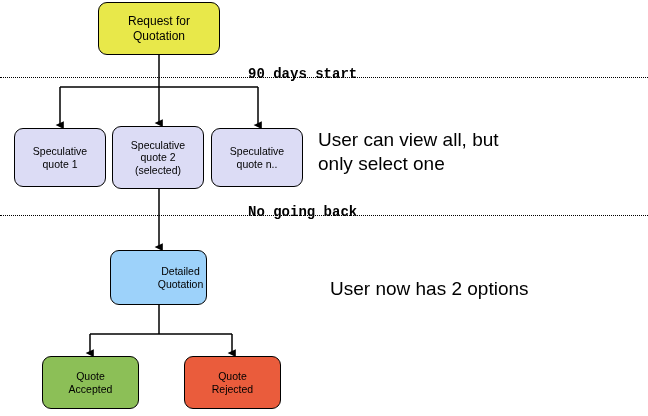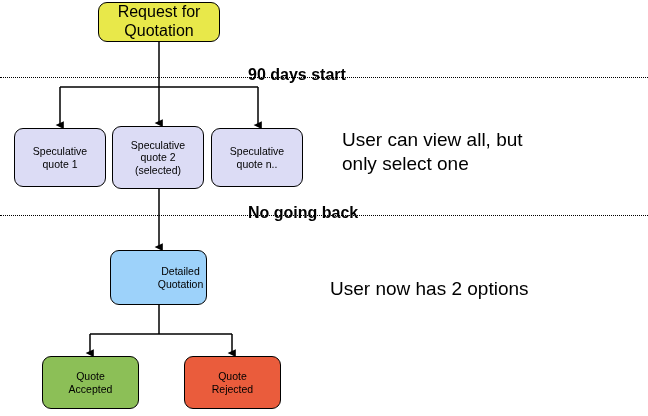--- a/index.html
+++ b/index.html
@@ -21,22 +21,22 @@
     align-items:center;
     justify-content:center;
     text-align:center;
     line-height:1.18;
     color:#000000;
     z-index:3;
   }
   .node span{display:block;width:100%;white-space:pre-line;}
 
   .node-rfq{
-    left:98px;top:2px;width:122px;height:40px;
-    background:#e8e84a;font-size:16px;
+    left:98px;top:2px;width:122px;height:53px;
+    background:#e8e84a;font-size:12px;
   }
   .node-spec{
     background:#dcdcf5;font-size:10.5px;
   }
   .spec1{left:14px;top:128px;width:92px;height:59px;}
   .spec2{left:112px;top:126px;width:92px;height:63px;}
   .spec3{left:211px;top:128px;width:92px;height:59px;}
 
   .node-detail{
     left:110px;top:250px;width:97px;height:55px;
@@ -56,40 +56,41 @@
     position:absolute;
     left:0;width:648px;height:0;
     border-top:1.5px dotted #000000;
     z-index:1;
   }
   .divider-a{top:77px;}
   .divider-b{top:215px;}
 
   .divider-label{
     position:absolute;
-    font-size:16px;
+    font-size:14px;
     font-weight:bold;
     color:#000000;
     background:transparent;
     white-space:nowrap;
     z-index:2;
+    font-family:Liberation Mono, monospace;
   }
   .label-90{left:248px;top:66px;}
   .label-nogoing{left:248px;top:204px;}
 
   .annotation{
     position:absolute;
     font-size:19px;
     color:#000000;
     line-height:1.25;
     white-space:pre-line;
     z-index:2;
   }
   .ann-1{left:234px;top:6px;}
-  .ann-2{left:318px;top:128px;margin-left:24px;}
+  .ann-2{left:318px;top:128px;}
   .ann-3{left:314px;top:277px;margin-left:16px;}
 
   svg.wires{position:absolute;left:0;top:0;width:648px;height:416px;z-index:2;pointer-events:none;}
 </style>
 </head>
 <body>
 
 <div id="canvas">
 
   <svg class="wires" viewBox="0 0 648 416">

